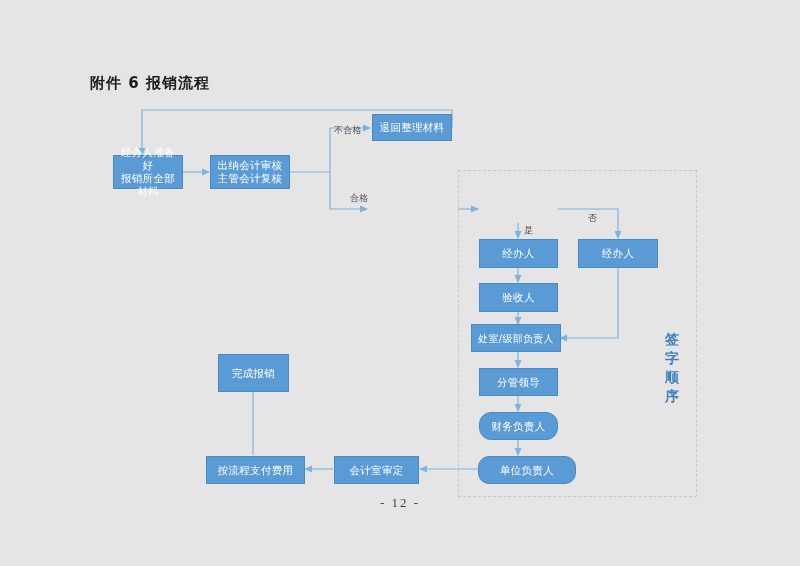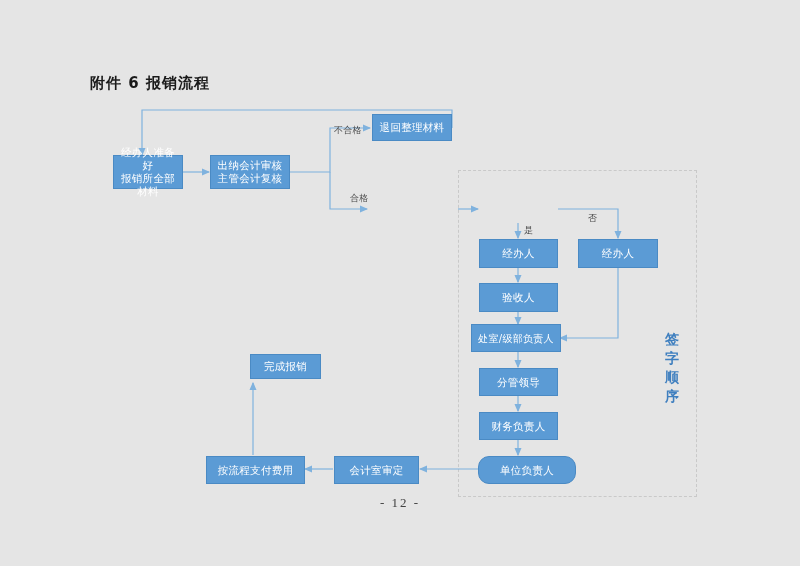--- a/index.html
+++ b/index.html
@@ -160,25 +160,25 @@
   <div class="node" style="left:479px; top:239px; width:79px; height:29px;">经办人</div>
 
   <div class="node" style="left:578px; top:239px; width:80px; height:29px;">经办人</div>
 
   <div class="node" style="left:479px; top:283px; width:79px; height:29px;">验收人</div>
 
   <div class="node small-text" style="left:471px; top:324px; width:90px; height:28px;">处室/级部负责人</div>
 
   <div class="node" style="left:479px; top:368px; width:79px; height:28px;">分管领导</div>
 
-  <div class="node" style="left:479px; top:412px; width:79px; height:28px;">财务负责人</div>
+  <div class="node" style="left:479px; top:412px; width:79px; height:28px;border-radius:12px;">财务负责人</div>
 
   <div class="node" style="left:478px; top:456px; width:98px; height:28px;border-radius:11px;">单位负责人</div>
 
   <div class="node" style="left:334px; top:456px; width:85px; height:28px;">会计室审定</div>
 
   <div class="node" style="left:206px; top:456px; width:99px; height:28px;">按流程支付费用</div>
 
-  <div class="node" style="left:218px; top:354px; width:71px; height:25px;margin-left:32px;">完成报销</div>
+  <div class="node" style="left:218px; top:354px; width:71px; height:38px;">完成报销</div>
 
   <div class="page-number">- 12 -</div>
 
 </div>
 
 </body></html>

